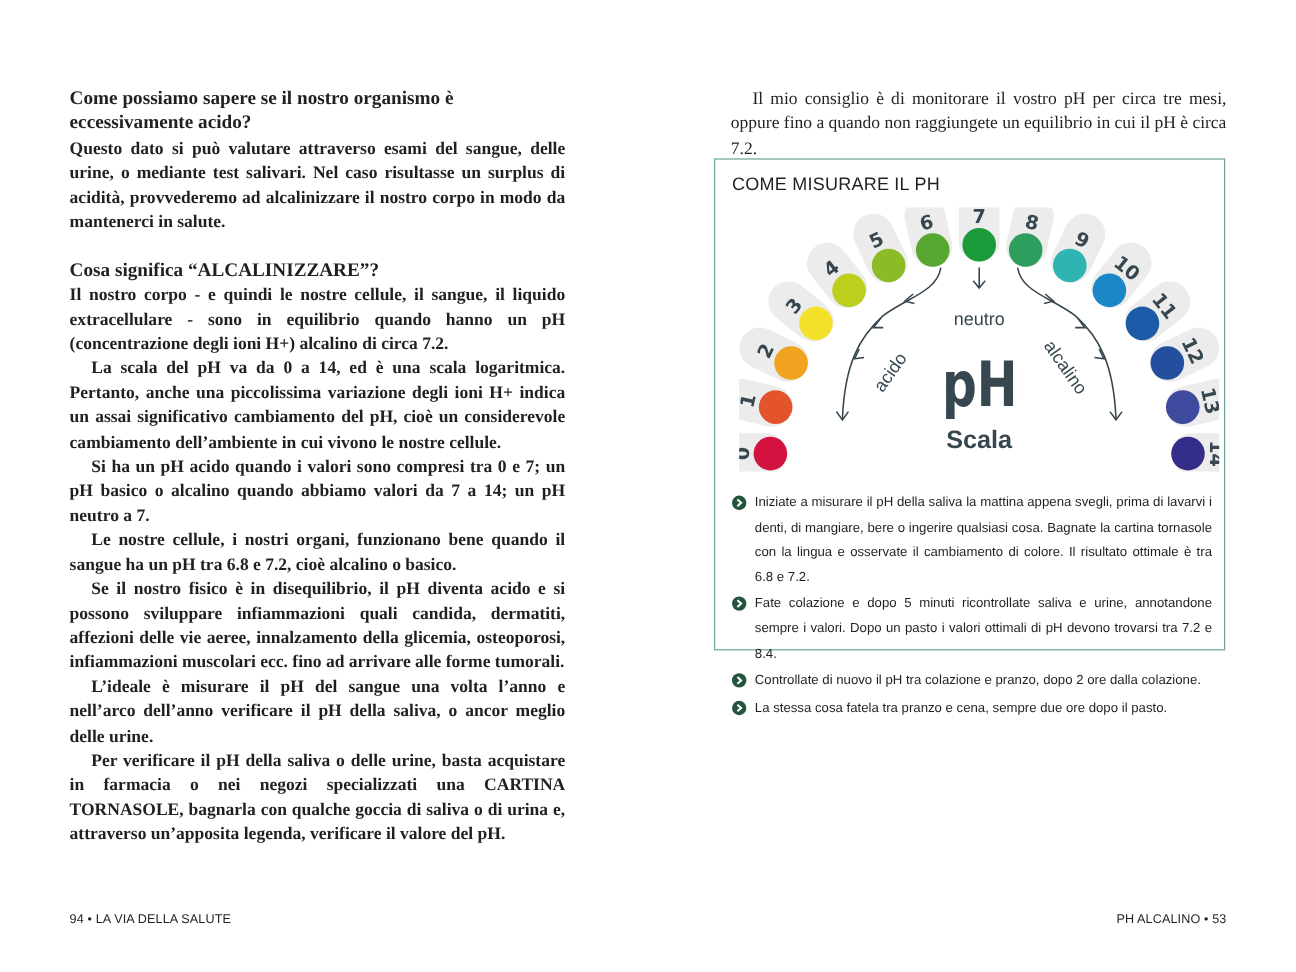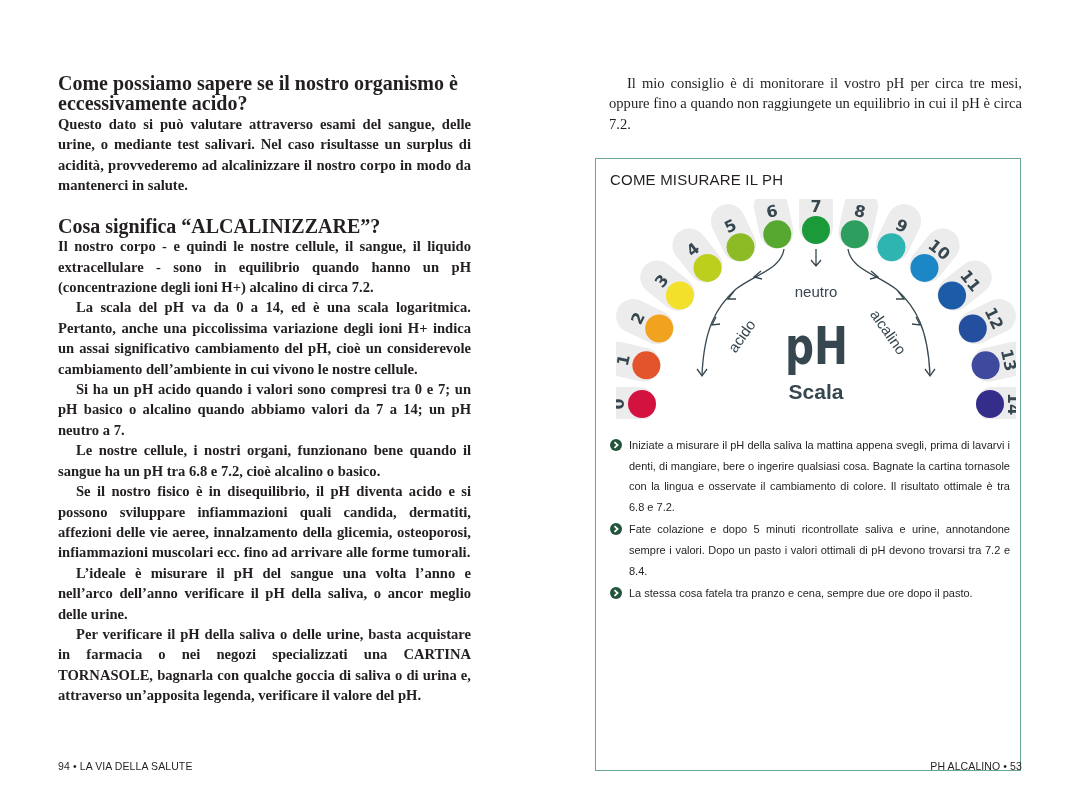--- a/index.html
+++ b/index.html
@@ -12,37 +12,37 @@
   .page-right { left: 540px; width: 540px; }
 
   .serif {
     font-family: "Liberation Serif", "DejaVu Serif", serif;
     font-size: 14.6px; line-height: 20.4px; color: #231f20;
   }
   .left-text { position: absolute; left: 58px; top: 73px; width: 413px; }
   .left-text p { margin: 0; text-align: justify; font-weight: bold; }
   .left-text p.indent { text-indent: 18px; }
   .left-text h3 {
-    margin: 0; font-size: 20px; line-height: 20.4px; font-weight: bold;
+    margin: 0; font-size: 16px; line-height: 20.4px; font-weight: bold;
   }
   .left-text .gap { height: 20.4px; }
 
   .right-text { position: absolute; left: 69px; top: 73px; width: 413px; }
   .right-text p { margin: 0; text-indent: 18px; text-align: justify; }
 
   .footer {
     position: absolute; top: 760px;
     font-family: "Liberation Sans", "DejaVu Sans", sans-serif;
     font-size: 10.5px; color: #231f20; letter-spacing: 0.1px;
   }
   .footer-left { left: 58px; }
   .footer-right { right: 58px; }
 
   .box {
-    position: absolute; left: 55px; top: 158px; width: 426px; height: 613px;
+    position: absolute; left: 55px; top: 132px; width: 426px; height: 410px;
     border: 1.5px solid #6aa596; box-sizing: border-box;
   }
   .box-title {
     position: absolute; left: 14px; top: 12px;
     font-family: "Liberation Sans", "DejaVu Sans", sans-serif;
     font-size: 15px; color: #231f20; letter-spacing: 0.2px;
   }
   .scale-svg { position: absolute; left: 20px; top: 40px; width: 400px; height: 220px; }
 
   .tips {
@@ -162,18 +162,23 @@
           </span><span>Iniziate a misurare il pH della saliva la mattina appena svegli, prima di lavarvi i denti, di mangiare, bere o ingerire qualsiasi cosa. Bagnate la cartina tornasole con la lingua e osservate il cambiamento di colore. Il risultato ottimale è tra 6.8 e 7.2.</span></li>
       <li><span class="bullet">
             <svg width="12" height="12" viewBox="0 0 12 12">
               <path d="M4.5 3.2 L7.6 6 L4.5 8.8" fill="none" stroke="#fff" stroke-width="1.7"></path>
             </svg>
           </span><span>Fate colazione e dopo 5 minuti ricontrollate saliva e urine, annotandone sempre i valori. Dopo un pasto i valori ottimali di pH devono trovarsi tra 7.2 e 8.4.</span></li>
       <li><span class="bullet">
             <svg width="12" height="12" viewBox="0 0 12 12">
               <path d="M4.5 3.2 L7.6 6 L4.5 8.8" fill="none" stroke="#fff" stroke-width="1.7"></path>
             </svg>
+          </span><span>Controllate di nuovo il pH tra colazione e pranzo, dopo 2 ore dalla colazione.</span></li>
+      <li><span class="bullet">
+            <svg width="12" height="12" viewBox="0 0 12 12">
+              <path d="M4.5 3.2 L7.6 6 L4.5 8.8" fill="none" stroke="#fff" stroke-width="1.7"></path>
+            </svg>
           </span><span>La stessa cosa fatela tra pranzo e cena, sempre due ore dopo il pasto.</span></li>
     </ul>
   </div>
 
   <div class="footer footer-right">PH ALCALINO  •  53</div>
 </div>
 
 </body></html>

